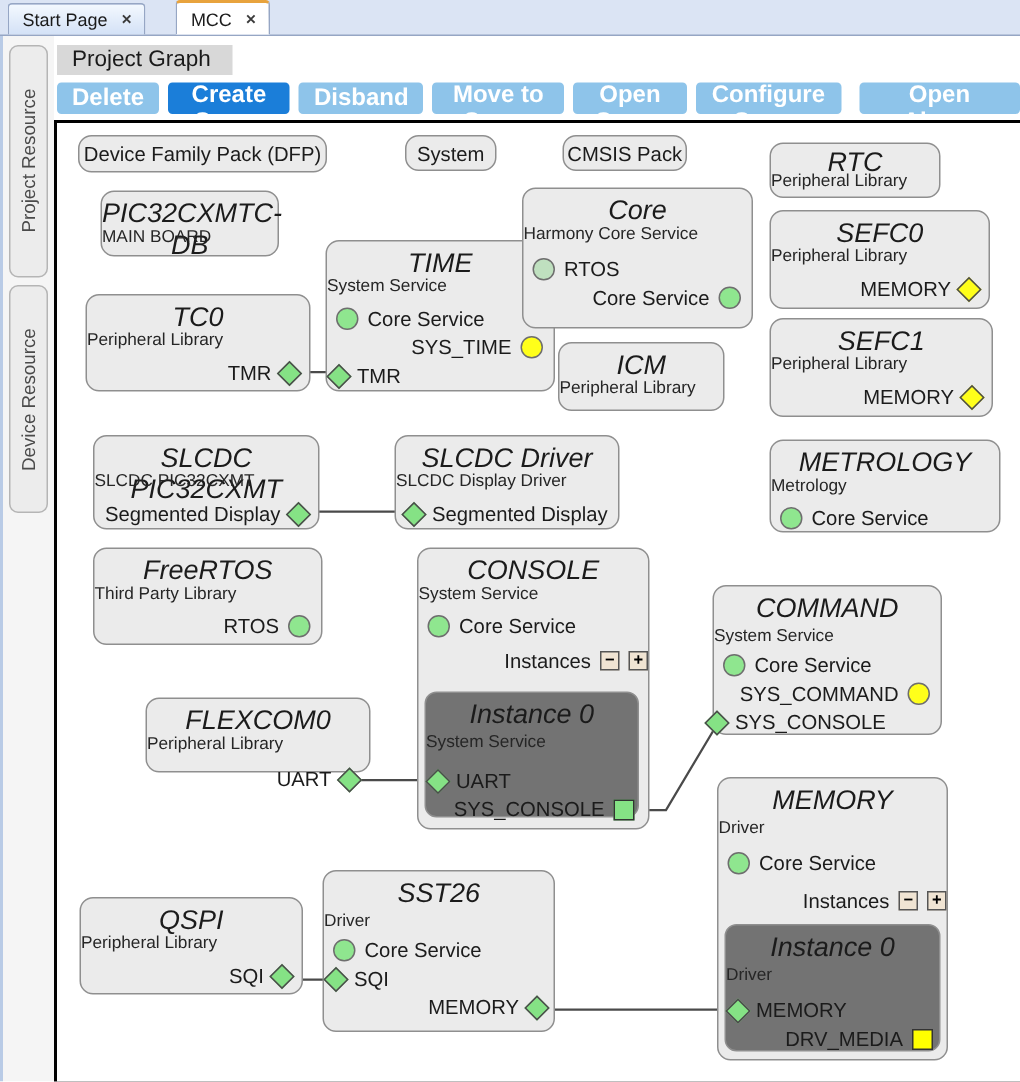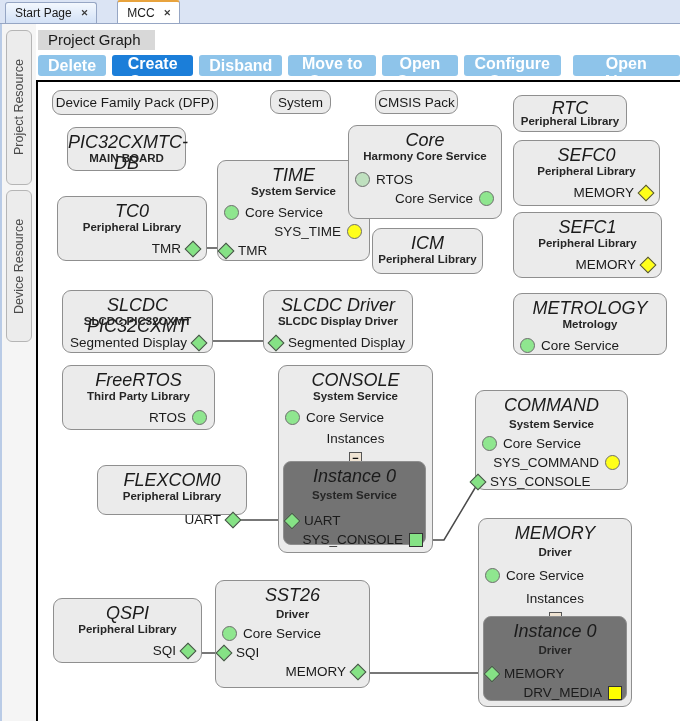--- a/index.html
+++ b/index.html
@@ -48,29 +48,29 @@
               z-index:1; pointer-events:none; }
   svg.wires path { stroke:#4a4a4a; stroke-width:1.5; fill:none; }
 
   
   .node { position:absolute; background:#ebebeb; border:1.4px solid #8f8f8f;
           border-radius:9px; color:#1b1b1b; z-index:2; }
   .node.top3 { z-index:3; }
   .node.pill { display:flex; align-items:center; justify-content:center;
                font-size:13.5px; }
   .node .title { text-align:center; font-size:18px; margin-top:4px; height:17px;font-style:italic; }
-  .node .subtitle { text-align:center; font-size:11.5px; margin-top:3px;
-                    height:14px; color:#262626;font-weight:bold; }
+  .node .subtitle { font-size:11.5px; margin-top:3px;
+                    height:14px; color:#262626; }
   .node .subtitle.g6 { margin-top:6px; }
   .prow { display:flex; align-items:center; gap:6px; font-size:13.5px;
           height:19px; }
   .prow.left  { justify-content:flex-start; padding-left:6px; }
   .prow.ledge { justify-content:flex-start; padding-left:2px; }
   .prow.right { justify-content:flex-end; padding-right:7px; }
-  .prow.center{ justify-content:flex-start;flex-direction:column; }
+  .prow.center{ justify-content:flex-end; }
   .prow.mt2 { margin-top:2px; } .prow.mt4 { margin-top:4px; }
   .prow.mt6 { margin-top:6px; } .prow.mt8 { margin-top:8px; }
   .prow.edgeout { padding-left:0; margin-left:-4px; }
 
   .inner { position:absolute; left:4px; background:#737373;
            border:1.4px solid #8f8f8f; border-radius:8px; }
 
   
   .pc { width:15px; height:15px; border-radius:50%; border:1.2px solid #6e6e6e;
         background:#8fe68f; flex:0 0 auto; }

